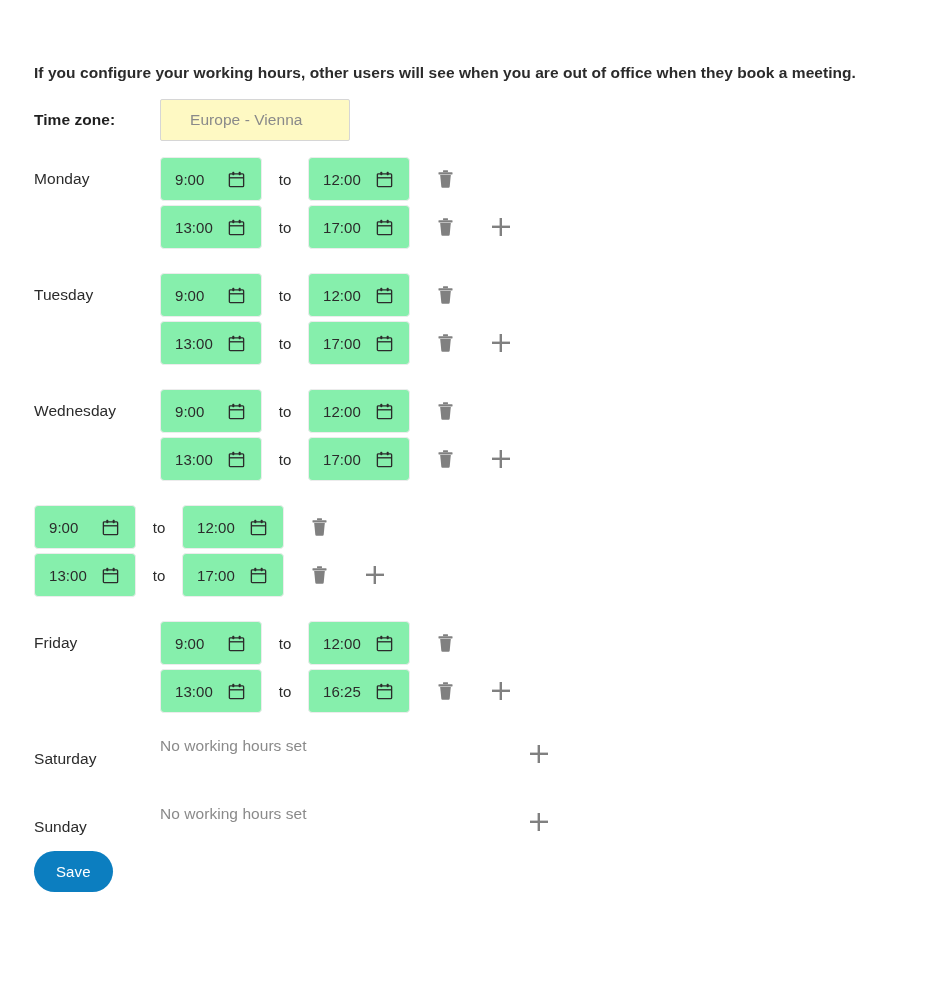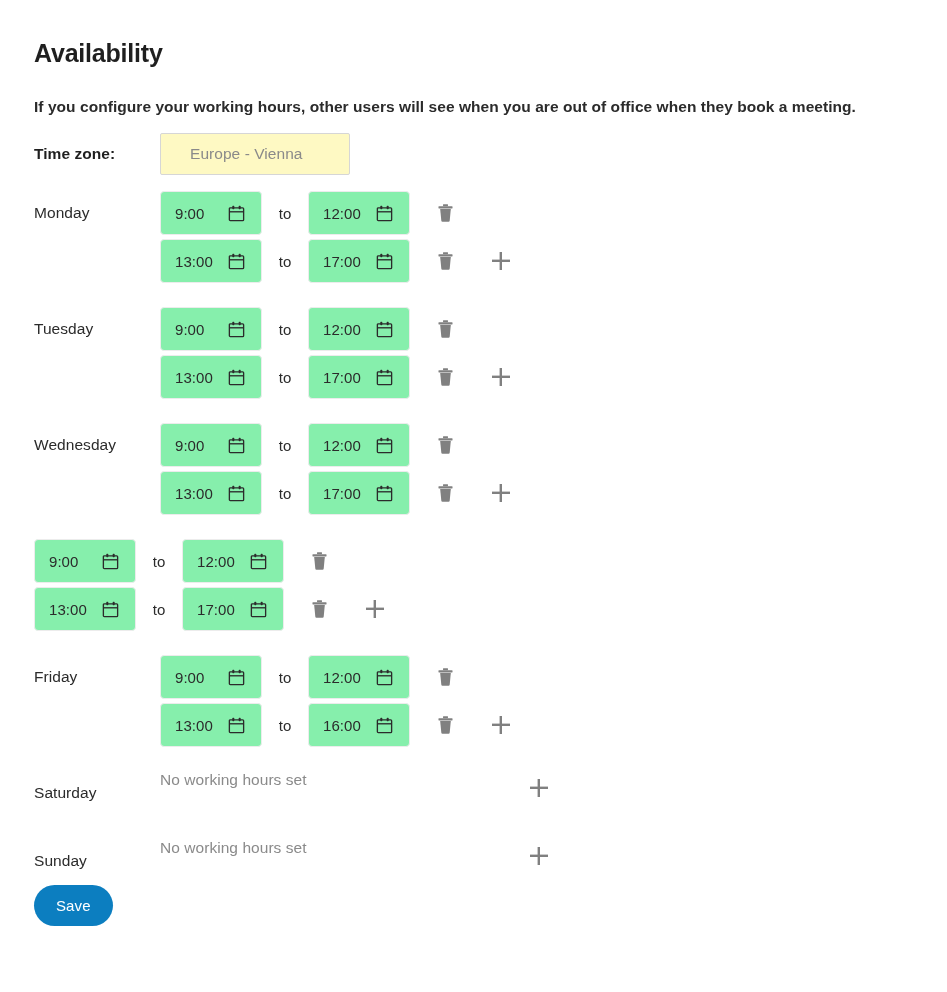--- a/index.html
+++ b/index.html
@@ -182,21 +182,20 @@
   }
 
   svg { display: block; }
 </style>
 </head>
 <body>
 
 <div class="page">
   <div class="content">
 
-    <h1 class="page-title">Availability</h1>
 
     <p class="intro-text">If you configure your working hours, other users will see when you are out of office when they book a meeting.</p>
 
     <div class="tz-row">
       <div class="tz-label">Time zone:</div>
       <div class="tz-field">Europe - Vienna</div>
     </div>
 
     <div class="days" id="days-container">
         <div class="day-row">
@@ -540,21 +539,21 @@
                   <svg width="19" height="19" viewBox="0 0 20 20">
                     <rect x="2.5" y="4" width="15" height="13.5" rx="1" fill="none" stroke="#2b2b2b" stroke-width="1.4"></rect>
                     <line x1="2.5" y1="8.2" x2="17.5" y2="8.2" stroke="#2b2b2b" stroke-width="1.4"></line>
                     <rect x="5.6" y="1.8" width="2.1" height="3.6" rx="0.7" fill="#2b2b2b"></rect>
                     <rect x="12.3" y="1.8" width="2.1" height="3.6" rx="0.7" fill="#2b2b2b"></rect>
                   </svg>
                 </span>
               </div>
               <span class="to-label">to</span>
               <div class="time-field">
-                <span>16:00</span>
+                <span>16:25</span>
                 <span class="icon-btn">
                   <svg width="19" height="19" viewBox="0 0 20 20">
                     <rect x="2.5" y="4" width="15" height="13.5" rx="1" fill="none" stroke="#2b2b2b" stroke-width="1.4"></rect>
                     <line x1="2.5" y1="8.2" x2="17.5" y2="8.2" stroke="#2b2b2b" stroke-width="1.4"></line>
                     <rect x="5.6" y="1.8" width="2.1" height="3.6" rx="0.7" fill="#2b2b2b"></rect>
                     <rect x="12.3" y="1.8" width="2.1" height="3.6" rx="0.7" fill="#2b2b2b"></rect>
                   </svg>
                 </span>
               </div>
               <span class="icon-btn trash-slot">

